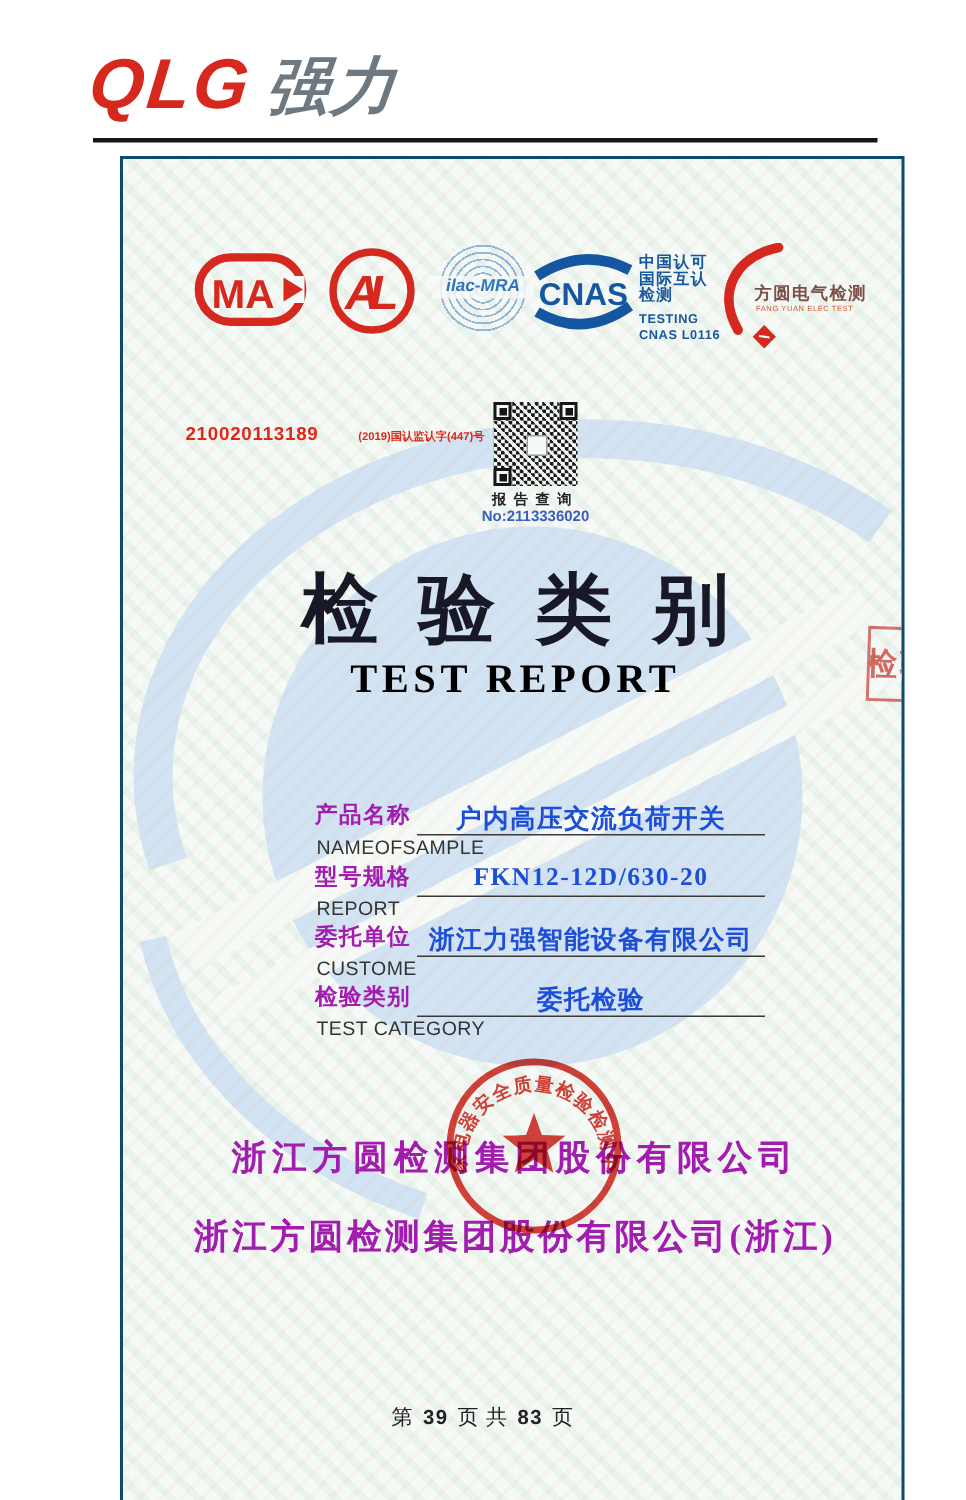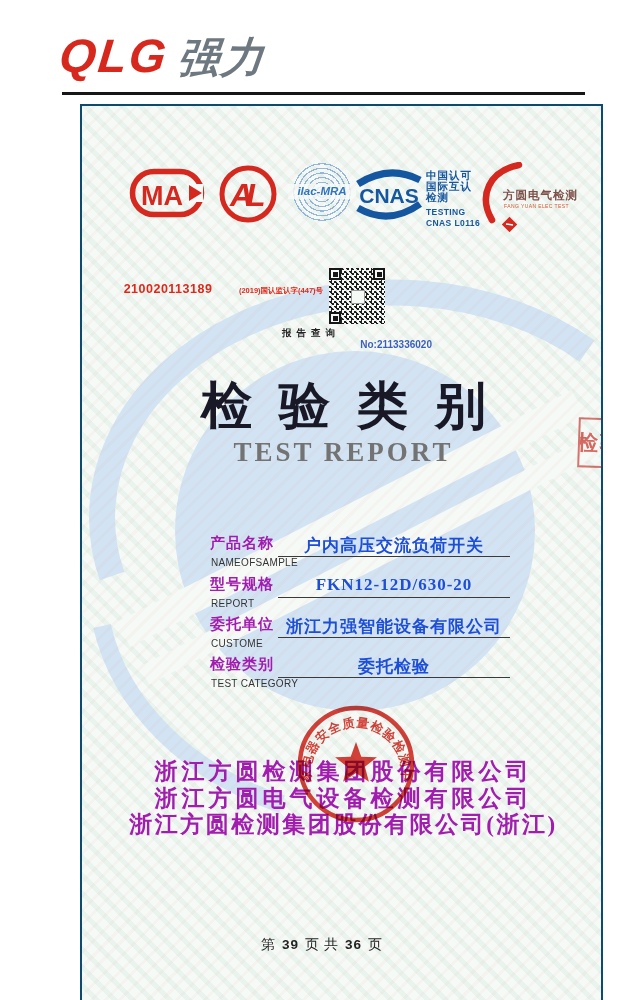--- a/index.html
+++ b/index.html
@@ -48,38 +48,38 @@
   
   .qr{position:absolute;left:247px;top:162px;width:56px;height:56px;
       background:repeating-conic-gradient(#1c1c1c 0% 25%,#f6faf7 0% 50%) 0 0/5px 5px;}
   .qr::after{content:"";position:absolute;inset:0;
       background:repeating-linear-gradient(45deg,rgba(246,250,247,.85) 0 2px,rgba(246,250,247,0) 2px 7px);}
   .fp{position:absolute;width:8px;height:8px;border:2.5px solid #161616;background:#f6faf7;z-index:2;}
   .fp::after{content:"";position:absolute;left:1.5px;top:1.5px;width:5px;height:5px;background:#161616;}
   .fp.tl{left:0;top:0}.fp.tr{right:0;top:0}.fp.bl{left:0;bottom:0}
   .qrc{position:absolute;left:22px;top:22px;width:12px;height:12px;background:#f6faf7;
        border:1px solid #999;z-index:2;}
-  .qr-cap{position:absolute;left:200px;top:221px;width:150px;text-align:left;
+  .qr-cap{position:absolute;left:200px;top:221px;width:150px;text-align:center;
           font-size:9.5px;font-weight:bold;letter-spacing:5px;color:#222;}
-  .qr-no{position:absolute;left:200px;top:233px;width:150px;text-align:right;
+  .qr-no{position:absolute;left:200px;top:233px;width:150px;text-align:center;
          font-family:"Liberation Sans",sans-serif;font-size:10px;font-weight:bold;color:#3c5fbe;}
 
   
   .title-zh{position:absolute;left:0;top:266px;width:523px;text-align:center;
             font-size:51px;font-weight:600;color:#181826;letter-spacing:27px;padding-left:27px;
             box-sizing:border-box;}
   .title-en{position:absolute;left:0;top:331px;width:523px;text-align:center;
-            font-size:27px;font-weight:bold;color:#737373;letter-spacing:3px;}
+            font-size:27px;font-weight:bold;color:#000000;letter-spacing:3px;}
 
   
   .frow{position:absolute;left:128px;width:300px;height:34px;}
   .frow .lbl{position:absolute;left:0;top:0;font-size:15px;font-weight:600;color:#a21caf;
              letter-spacing:1px;white-space:nowrap;}
   .frow .sub{position:absolute;left:1px;top:23px;font-family:"Liberation Sans",sans-serif;
-             font-size:10px;color:#333;letter-spacing:.3px;white-space:nowrap;}
+             font-size:13px;color:#333;letter-spacing:.3px;white-space:nowrap;}
   .frow .line{position:absolute;left:68px;top:0;width:232px;height:22px;
               border-bottom:1.5px solid #3a3a3a;text-align:center;}
   .frow .val{font-size:17px;font-weight:600;color:#1d4ed8;letter-spacing:1px;white-space:nowrap;}
   .r1{top:428px}.r2{top:469px}.r3{top:509px}.r4{top:549px}
 
   
   .company{position:absolute;left:0;width:523px;text-align:center;font-weight:bold;
            font-size:23px;color:#a21caf;letter-spacing:4px;white-space:nowrap;}
   .c1{top:650px}.c2{top:677px}.c3{top:703px;letter-spacing:2.5px;}
 
@@ -187,35 +187,34 @@
       <span class="sub">CUSTOME</span>
       <span class="line"><span class="val">浙江力强智能设备有限公司</span></span>
     </div>
     <div class="frow r4 lyr">
       <span class="lbl">检验类别</span>
       <span class="sub">TEST CATEGORY</span>
       <span class="line"><span class="val">委托检验</span></span>
     </div>
 
     <div class="company c1 lyr">浙江方圆检测集团股份有限公司</div>
-    <div class="company c2 lyr">浙江方圆电气设备检测有限公司</div>
     <div class="company c3 lyr">浙江方圆检测集团股份有限公司(浙江)</div>
 
     <svg class="stamp" width="128" height="128" viewBox="0 0 128 128">
       <defs>
         <path id="ringPath" d="M 18.7 81 A 46 46 0 1 1 109.3 81" fill="none"></path>
       </defs>
       <circle cx="64" cy="64" r="56" fill="none" stroke="#d5281e" stroke-width="4.5"></circle>
       <polygon fill="#d5281e" points="64,42 69.3,56.7 84.9,57.2 72.9,66.8 76.9,81.8 64,73 51.1,81.8 55.1,66.8 43.1,57.2 58.7,56.7"></polygon>
       <text font-size="12.5" fill="#d5281e" font-weight="bold" letter-spacing="1">
         <textPath href="#ringPath" startOffset="50%" text-anchor="middle">国家电器安全质量检验检测中心</textPath>
       </text>
     </svg>
 
     <div class="side-stamp">检验</div>
 
   </div>
 
   <div class="footer">
-    <span>第</span><b>39</b><span>页</span><span>共</span><b>36</b><span>页</span>
+    <span>第</span><b>39</b><span>页</span><span>共</span><b>83</b><span>页</span>
   </div>
 
 </div>
 
 </body></html>

